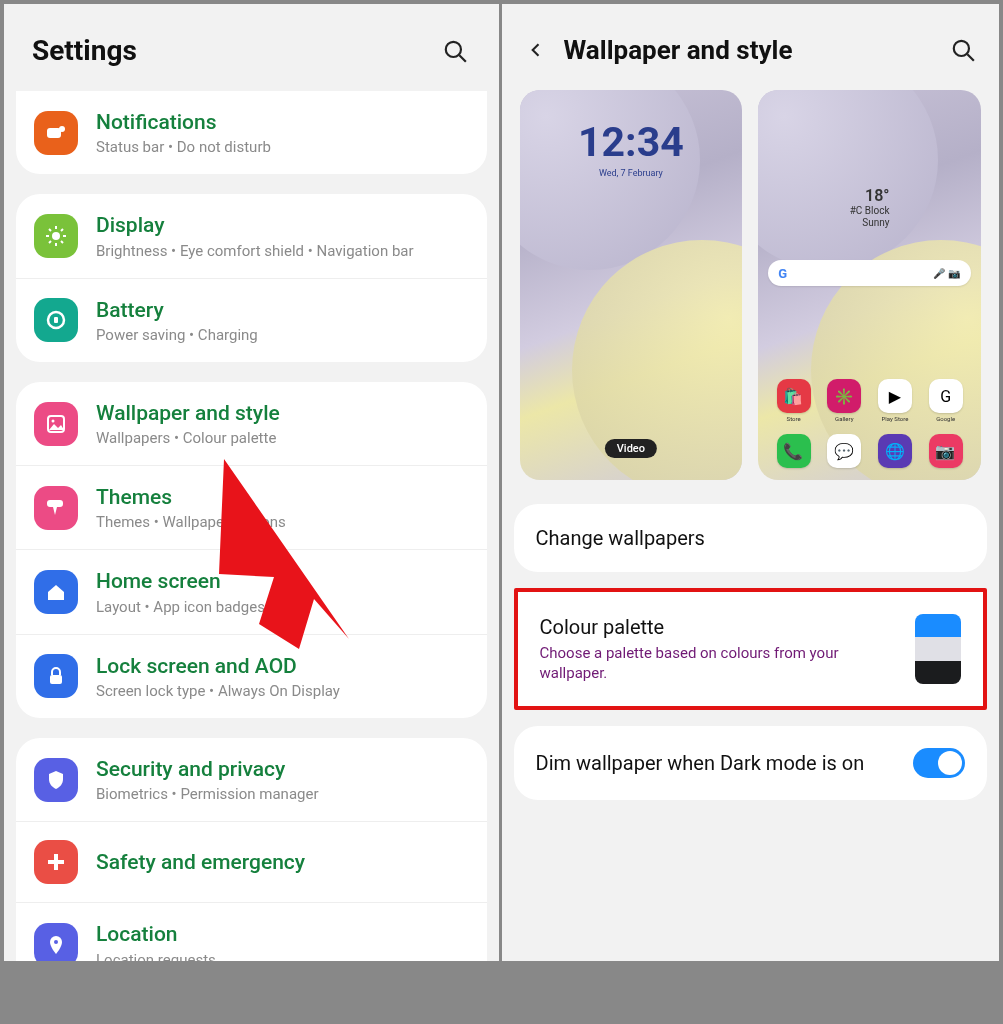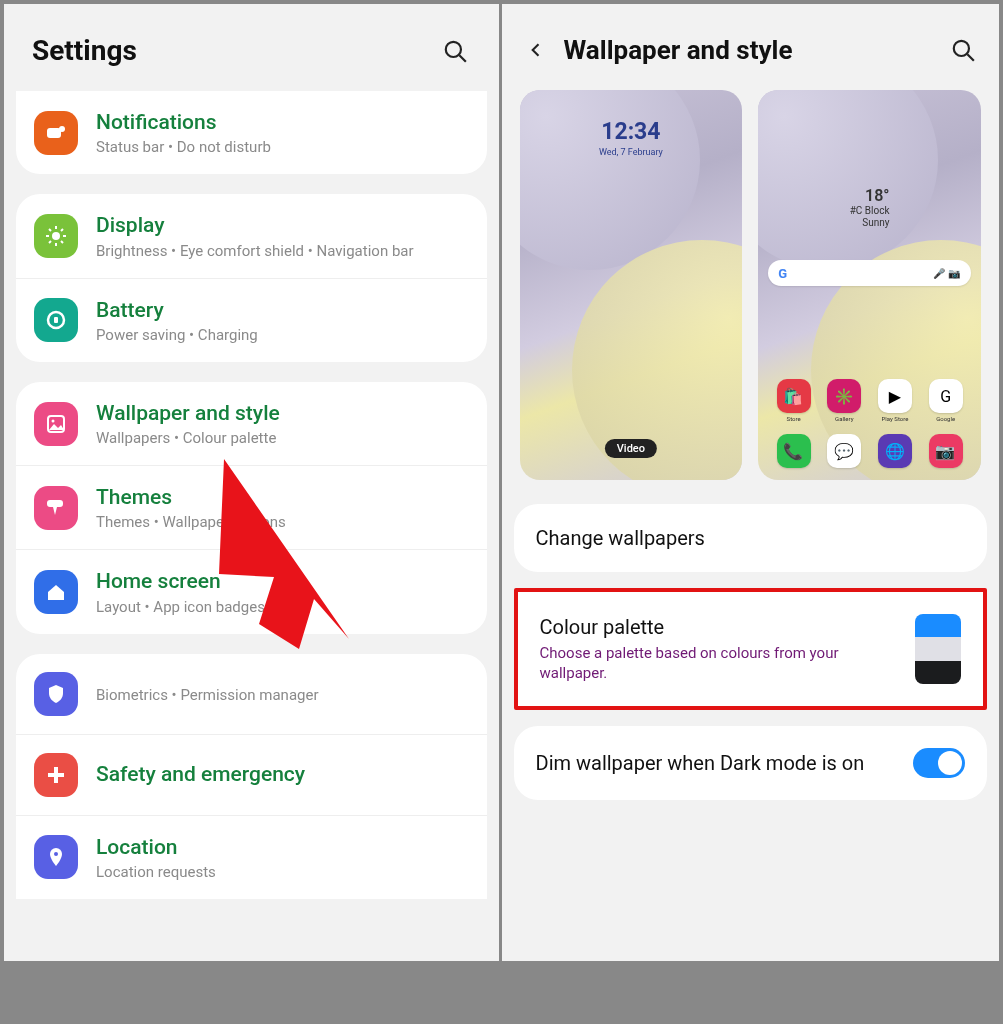--- a/index.html
+++ b/index.html
@@ -46,21 +46,21 @@
 .back-btn svg { width: 20px; height: 20px; stroke: #222; fill: none; stroke-width: 2.5; }
 .hdr-right h1 { font-size: 26px; font-weight: 700; color: #111; flex: 1; }
 
 .previews { display: flex; gap: 16px; padding: 0 18px 24px; }
 .preview { flex: 1; border-radius: 20px; overflow: hidden; position: relative; height: 390px; background: linear-gradient(160deg, #c9c3d8 0%, #b5b0c8 30%, #d2cce0 55%, #ece7a8 70%, #cfcadc 100%); }
 .pv-circle { position: absolute; border-radius: 50%; }
 .pv-c1 { width: 220px; height: 220px; left: -40px; top: -40px; background: radial-gradient(circle at 30% 30%, #d8d4e6, #b8b3cc); }
 .pv-c2 { width: 260px; height: 260px; right: -90px; bottom: -20px; background: radial-gradient(circle at 60% 30%, #f4eeb2, #d5cfa4); opacity: 0.85; }
 
 .lock-clock { position: absolute; top: 28px; left: 0; width: 100%; text-align: center; color: #2a3d8c; }
-.lock-time { font-size: 23px; font-weight: 700; }
+.lock-time { font-size: 41px; font-weight: 700; }
 .lock-date { font-size: 9px; color: #2a3d8c; margin-top: 2px; }
 .pv-video-pill { position: absolute; bottom: 22px; left: 50%; transform: translateX(-50%); background: #222; color: #fff; border-radius: 12px; padding: 3px 12px; font-size: 11px; font-weight: 500; }
 
 .hs-widget { position: absolute; top: 96px; left: 50%; transform: translateX(-50%); text-align: right; color: #333; font-size: 10px; line-height: 1.2; }
 .hs-temp { font-size: 16px; font-weight: 600; }
 .hs-search { position: absolute; top: 170px; left: 10px; right: 10px; height: 26px; background: #fff; border-radius: 20px; display: flex; align-items: center; padding: 0 10px; font-size: 10px; color: #5f6368; box-shadow: 0 1px 2px rgba(0,0,0,.1); }
 .g-logo { font-weight: 700; margin-right: auto; font-size: 13px; }
 .g-logo span:nth-child(1){color:#4285f4;} .g-logo span:nth-child(2){color:#ea4335;}
 .hs-icons { position: absolute; bottom: 58px; left: 0; right: 0; display: flex; justify-content: space-around; padding: 0 10px; }
 .hs-dock { position: absolute; bottom: 12px; left: 0; right: 0; display: flex; justify-content: space-around; padding: 0 10px; }
@@ -182,30 +182,43 @@
         <div class="ic ic-blue">
           <svg viewBox="0 0 24 24">
               <path d="M4 12 L12 5 L20 12 V20 H4z" fill="#fff"></path>
             </svg>
         </div>
         <div class="row-txt">
           <span class="row-title">Home screen</span>
           <span class="row-sub">Layout  •  App icon badges</span>
         </div>
       </div>
+      <div class="row">
+        <div class="ic ic-blue">
+          <svg viewBox="0 0 24 24">
+              <rect x="6" y="11" width="12" height="9" rx="2"></rect>
+              <path d="M8 11 V8 a4 4 0 0 1 8 0 v3" fill="none" stroke="#fff" stroke-width="2"></path>
+            </svg>
+        </div>
+        <div class="row-txt">
+          <span class="row-title">Lock screen and AOD</span>
+          <span class="row-sub">Screen lock type  •  Always On Display</span>
+        </div>
+      </div>
     </div>
 
     <div class="card card-cut-bot">
       <div class="row">
         <div class="ic ic-indigo">
           <svg viewBox="0 0 24 24">
               <path d="M12 3 L19 6 V11 c0 5-3 8-7 10 -4-2-7-5-7-10 V6z"></path>
             </svg>
         </div>
         <div class="row-txt">
+          <span class="row-title">Security and privacy</span>
           <span class="row-sub">Biometrics  •  Permission manager</span>
         </div>
       </div>
       <div class="row">
         <div class="ic ic-red">
           <svg viewBox="0 0 24 24">
               <rect x="10" y="4" width="4" height="16"></rect>
               <rect x="4" y="10" width="16" height="4"></rect>
             </svg>
         </div>

